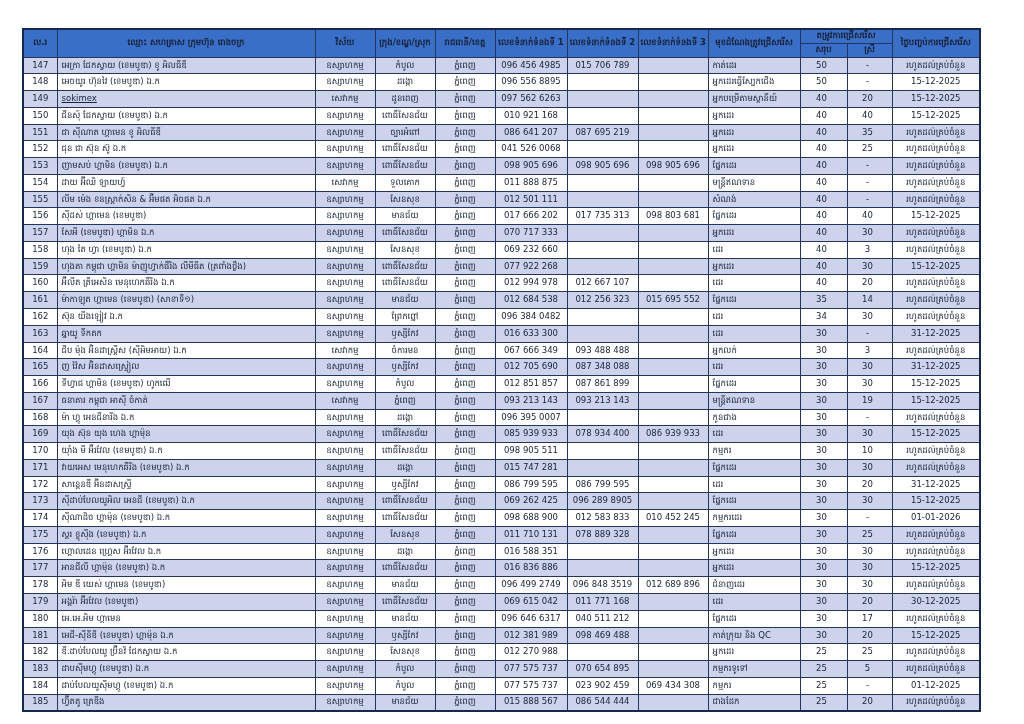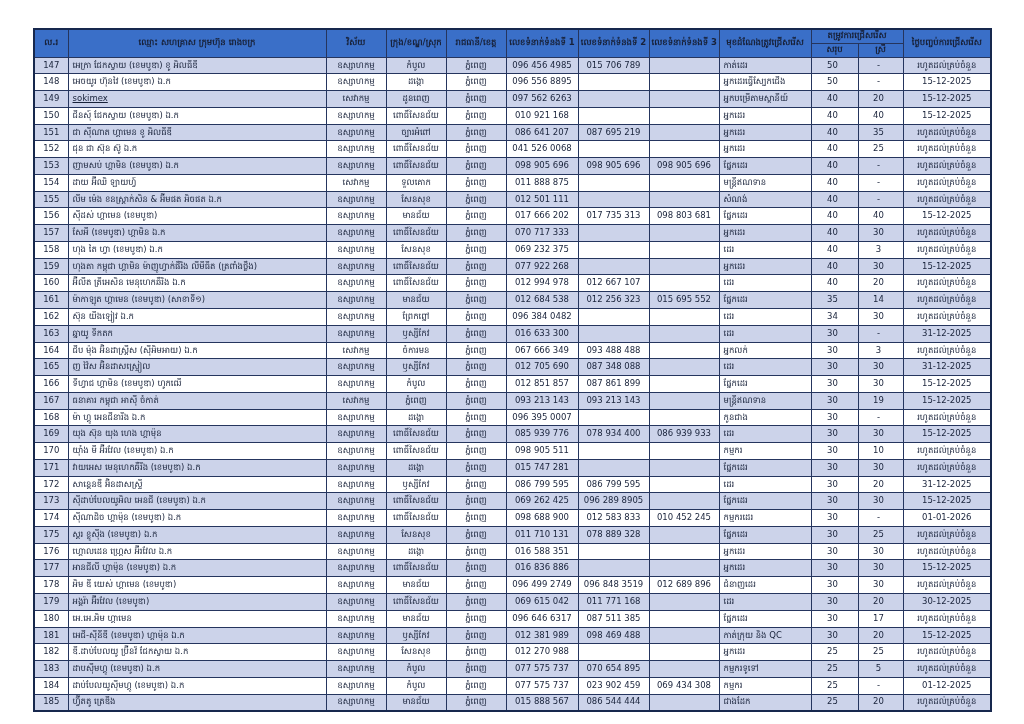--- a/index.html
+++ b/index.html
@@ -1,20 +1,20 @@
 <!DOCTYPE html>
 <html><head>
 <meta charset="utf-8">
 <style>
   * { margin:0; padding:0; box-sizing:border-box; }
   html,body { width:1024px; height:724px; background:#ffffff; overflow:hidden;
               font-family:"DejaVu Sans", sans-serif; }
   .page { position:relative; width:1024px; height:724px; background:#ffffff; }
   table.doc {
-    position:absolute; left:33px; top:28px; width:957px;
+    position:absolute; left:22px; top:28px; width:957px;
     border-collapse:collapse; table-layout:fixed;
   }
   table.doc th, table.doc td {
     border:1px solid #25355e;
     font-size:8.5px; line-height:1.15;
     overflow:hidden; white-space:nowrap;
     color:#18223a;
     padding:0 2px;
   }
   table.doc { border:2px solid #17284d; }
@@ -222,21 +222,21 @@
           <td class="num">40</td>
           <td class="num">30</td>
           <td>រហូតដល់គ្រប់ចំនួន</td>
         </tr>
         <tr>
           <td>158</td>
           <td class="al">ហុង តៃ ហ្វា (ខេមបូឌា) ឯ.ក</td>
           <td>ឧស្សាហកម្ម</td>
           <td>សែនសុខ</td>
           <td>ភ្នំពេញ</td>
-          <td>069 232 375</td>
+          <td>069 232 660</td>
           <td></td>
           <td></td>
           <td class="al">ដេរ</td>
           <td class="num">40</td>
           <td class="num">3</td>
           <td>រហូតដល់គ្រប់ចំនួន</td>
         </tr>
         <tr class="shaded">
           <td>159</td>
           <td class="al">ហុងតា កម្ពុជា ហ្គាមិន ម៉ាញូហ្វាក់ផឺរិង លីមីធីត (ត្រពាំងថ្លឹង)</td>
@@ -376,21 +376,21 @@
           <td class="num">30</td>
           <td class="num">-</td>
           <td>រហូតដល់គ្រប់ចំនួន</td>
         </tr>
         <tr class="shaded">
           <td>169</td>
           <td class="al">យុង ស៊ុន យុង ហេង ហ្គាម៉ុន</td>
           <td>ឧស្សាហកម្ម</td>
           <td>ពោធិ៍សែនជ័យ</td>
           <td>ភ្នំពេញ</td>
-          <td>085 939 776</td>
+          <td>085 939 933</td>
           <td>078 934 400</td>
           <td>086 939 933</td>
           <td class="al">ដេរ</td>
           <td class="num">30</td>
           <td class="num">30</td>
           <td>15-12-2025</td>
         </tr>
         <tr>
           <td>170</td>
           <td class="al">យ៉ាំង មី អ៊ីរវែល (ខេមបូឌា) ឯ.ក</td>
@@ -531,21 +531,21 @@
           <td class="num">20</td>
           <td>30-12-2025</td>
         </tr>
         <tr>
           <td>180</td>
           <td class="al">អេ.អេ.អិម ហ្គាមេន</td>
           <td>ឧស្សាហកម្ម</td>
           <td>មានជ័យ</td>
           <td>ភ្នំពេញ</td>
           <td>096 646 6317</td>
-          <td>087 511 385</td>
+          <td>040 511 212</td>
           <td></td>
           <td class="al">ផ្នែកដេរ</td>
           <td class="num">30</td>
           <td class="num">17</td>
           <td>រហូតដល់គ្រប់ចំនួន</td>
         </tr>
         <tr class="shaded">
           <td>181</td>
           <td class="al">អេជី-ស៊ីនីឌី (ខេមបូឌា) ហ្គាម៉ុន ឯ.ក</td>
           <td>ឧស្សាហកម្ម</td>

